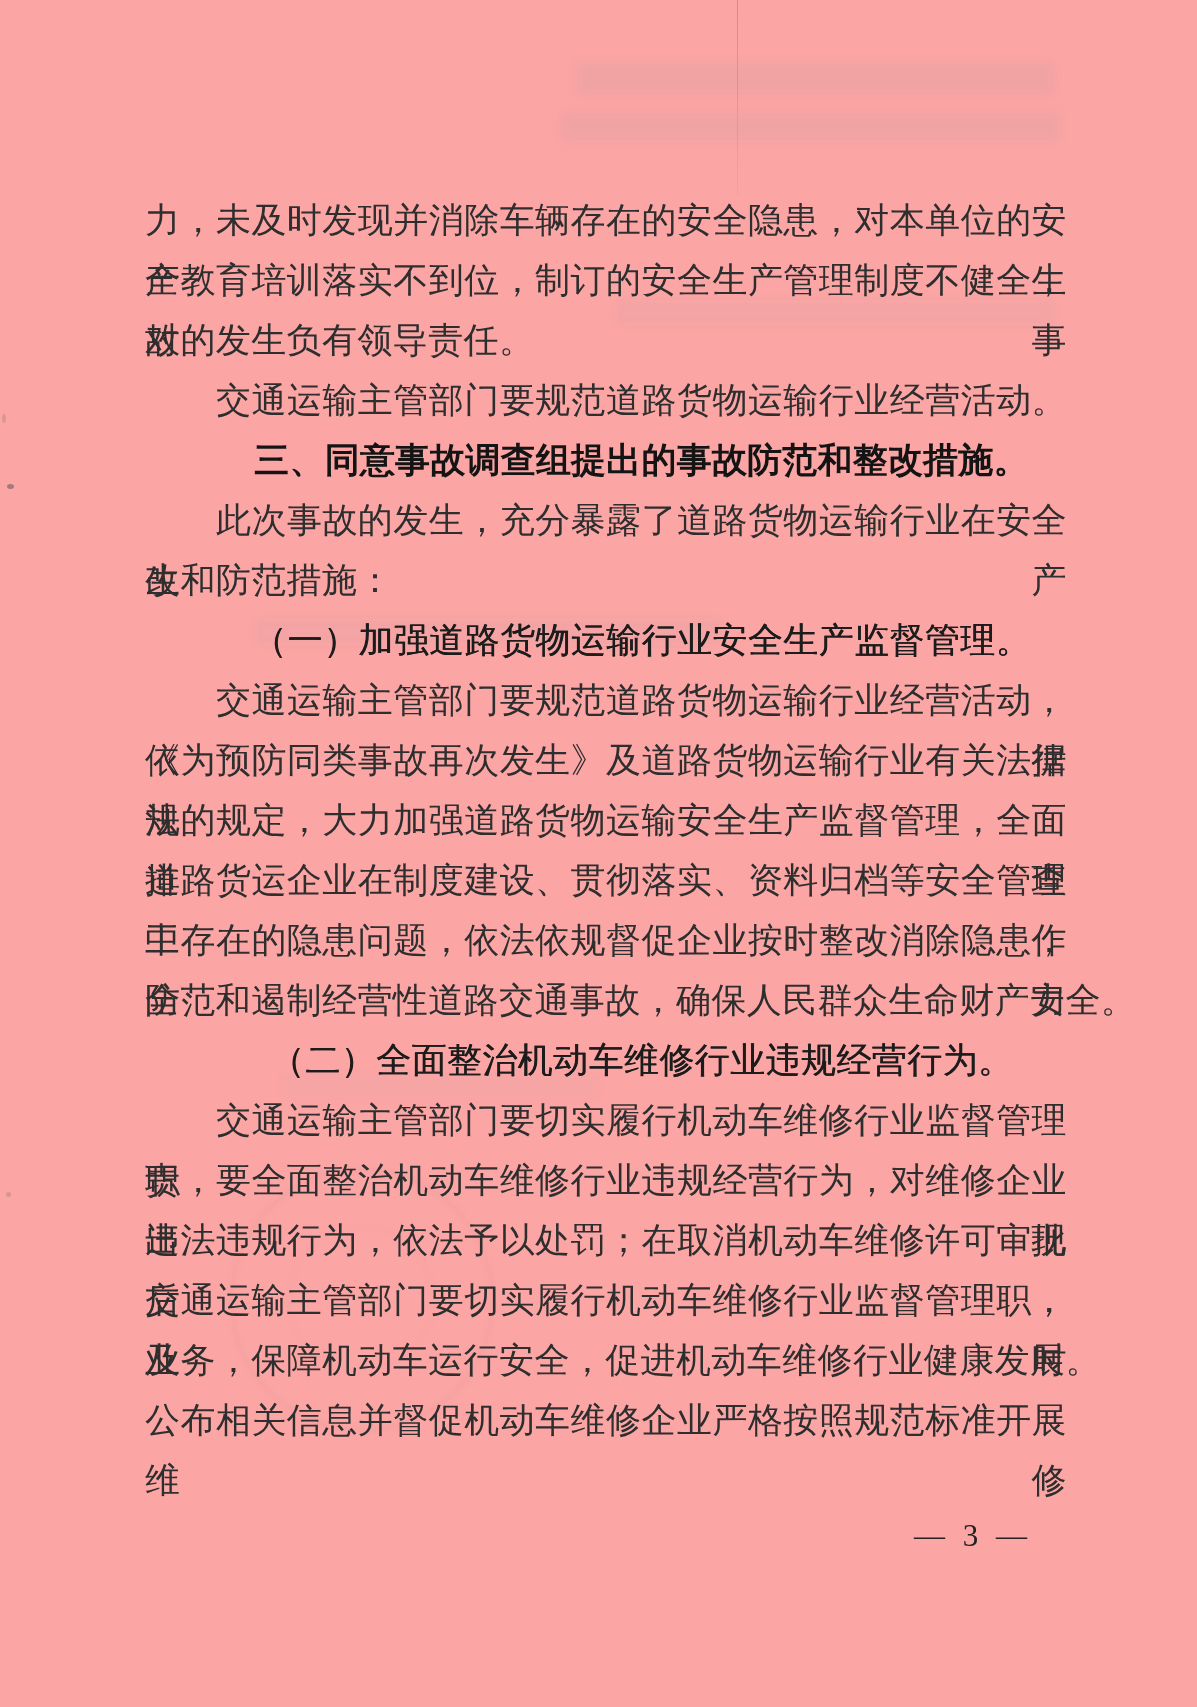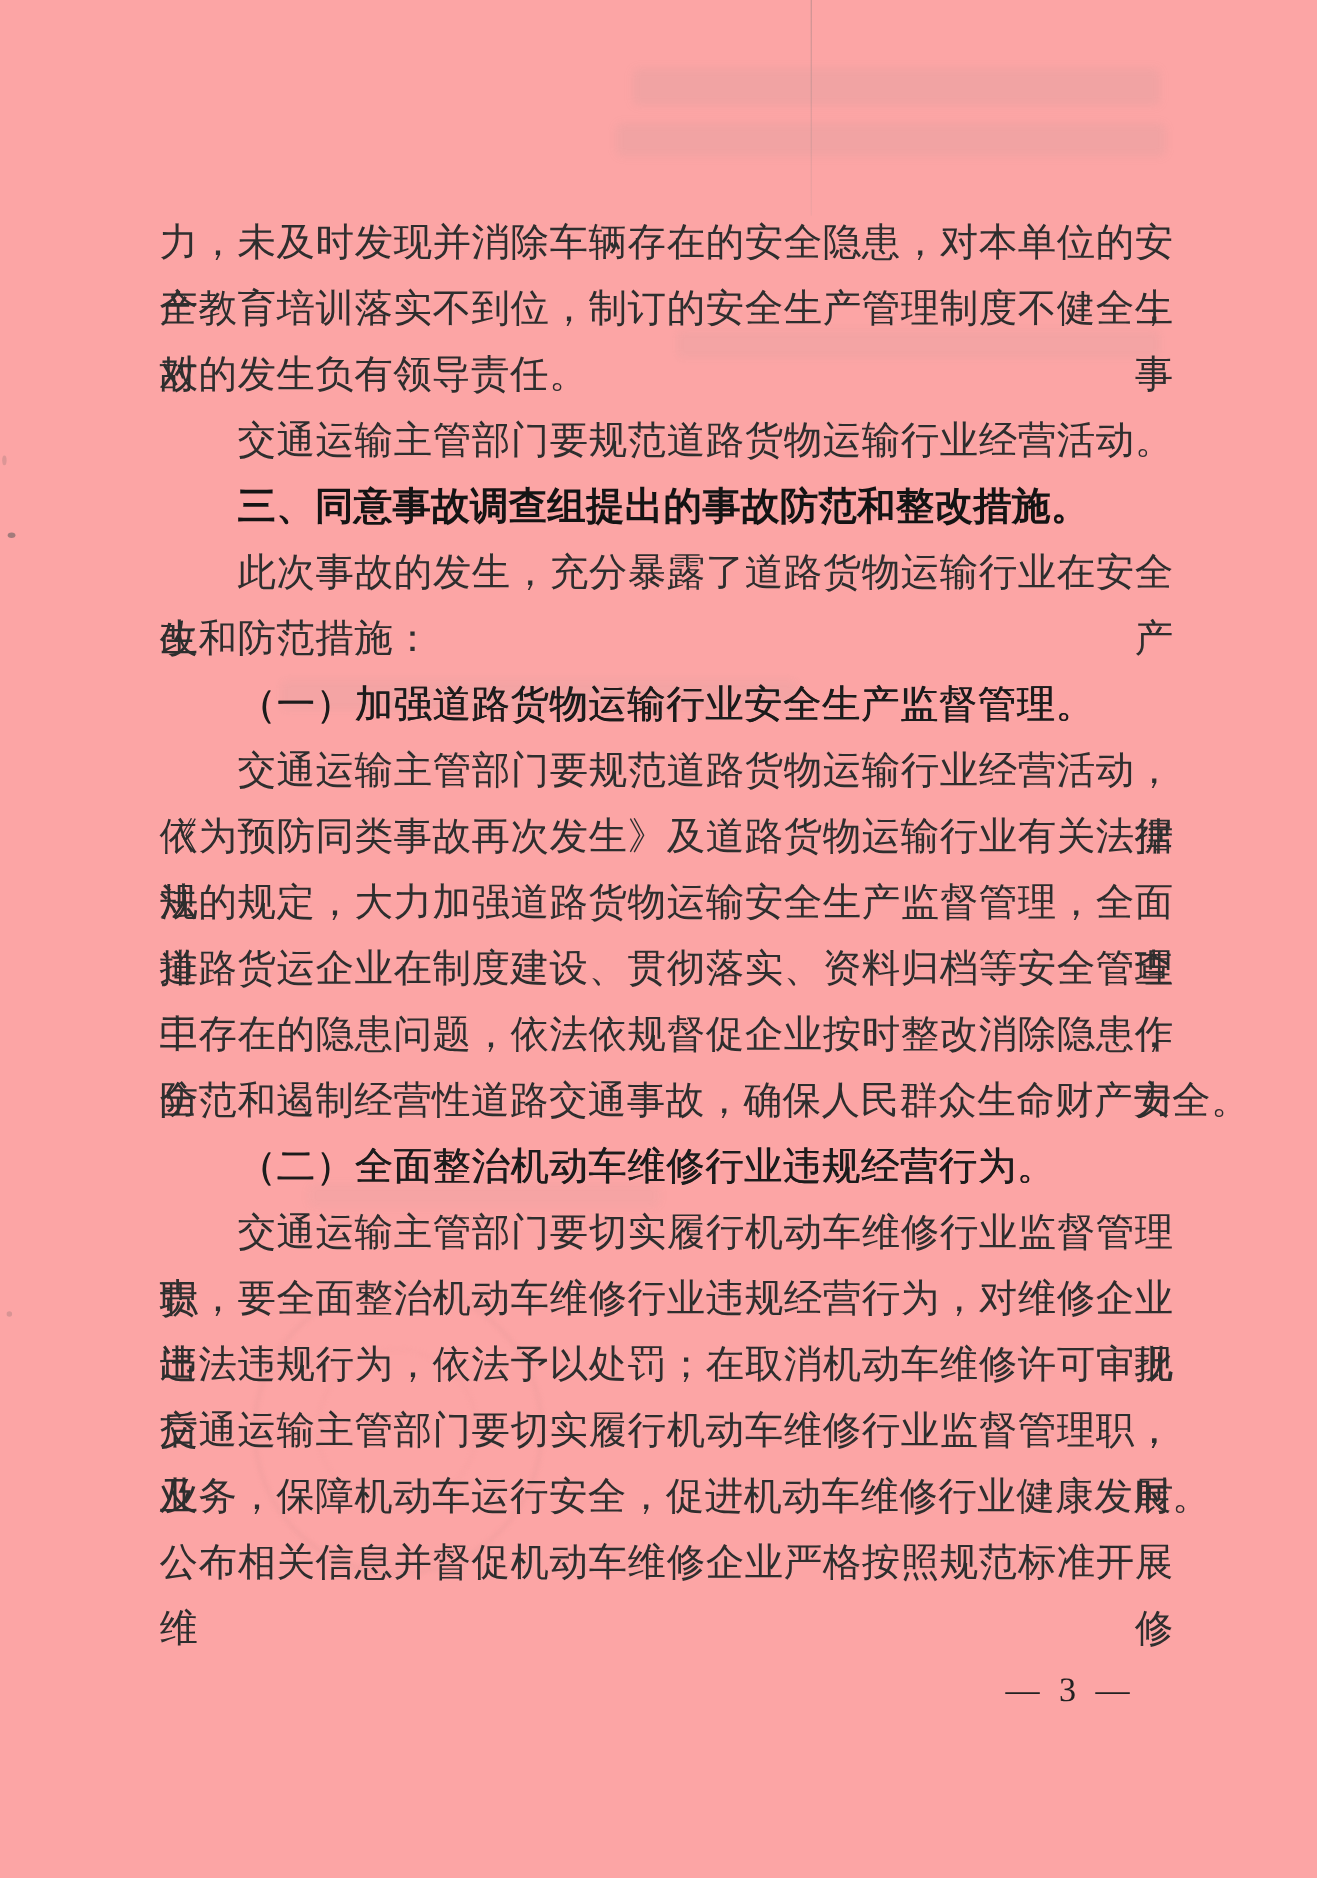--- a/index.html
+++ b/index.html
@@ -23,20 +23,21 @@
     top: 191px;
     width: 922px;
   }
   .line {
     height: 60px;
     line-height: 60px;
     font-size: 35px;
     letter-spacing: 0.4px;
     color: #2e2e2e;
     white-space: nowrap;
+    text-align: center;
   }
   .line.body, .line.body-indent {
     text-align: justify;
     text-align-last: justify;
     text-justify: inter-character;
     white-space: normal;
   }
   .line.body-indent { text-indent: 71px; }
   .line.body-end {
     text-align: center;

